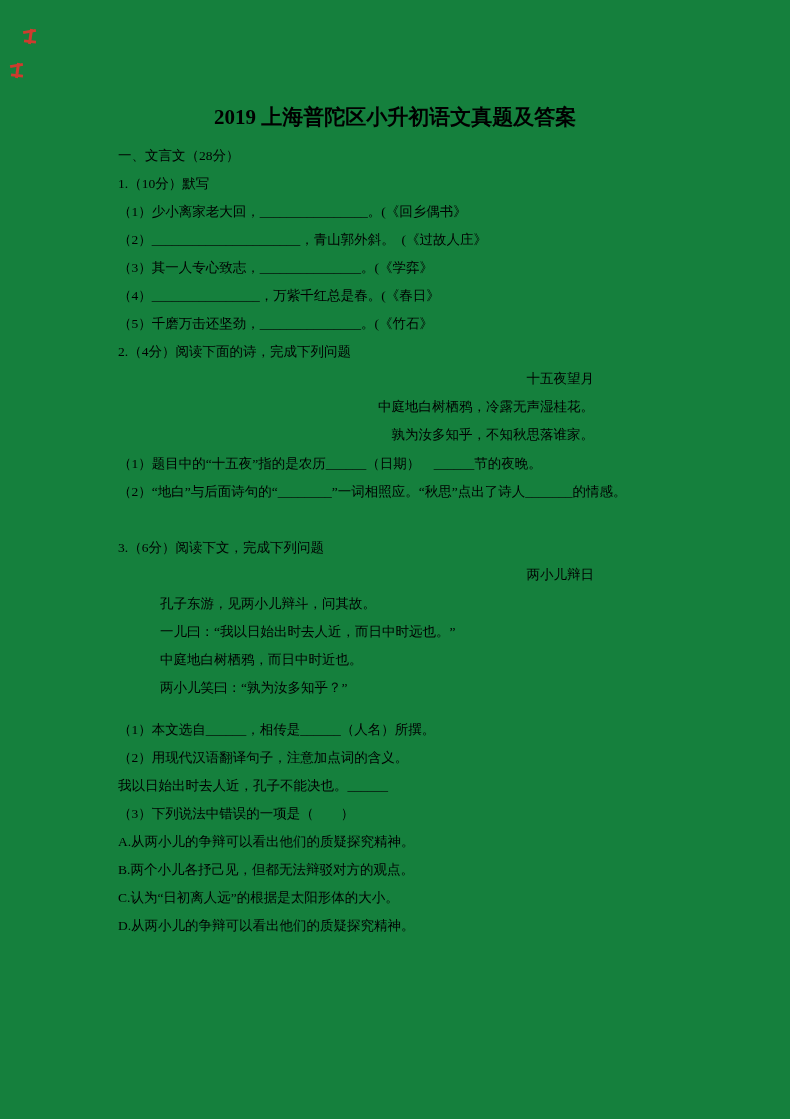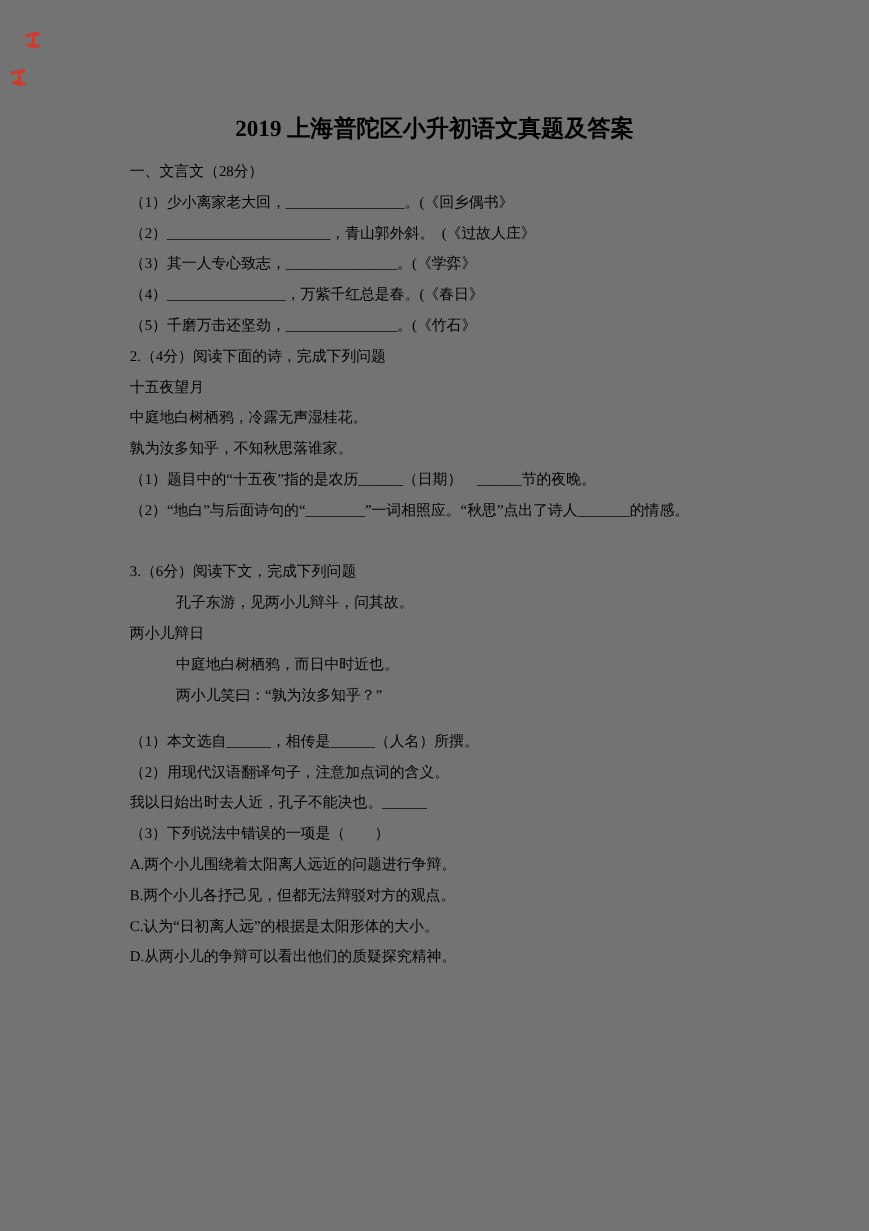--- a/index.html
+++ b/index.html
@@ -1,19 +1,19 @@
 <!DOCTYPE html>
 <html><head>
 <meta charset="utf-8">
 <style>
   html,body{margin:0;padding:0;background:#ffffff;}
   .page{
     position:relative;
     width:790px;height:1119px;
-    background:#737373;
+    background:#15803d;
     color:#000000;
     font-family:"Liberation Serif","DejaVu Serif",serif;
     font-size:13.5px;
     overflow:hidden;
   }
   .content{
     position:absolute;
     top:102px;left:118px;right:118px;
   }
   .doc-title{
@@ -23,21 +23,21 @@
     line-height:30px;
     height:30px;
     margin:0 0 10px 0;
     white-space:pre;
   }
   .line{
     height:28px;
     line-height:28px;
     white-space:pre;
   }
-  .c{ text-align:left; padding-right:78px; }
+  .c{ text-align:right; padding-right:78px;font-family:Liberation Mono, monospace; }
   .ind{ padding-left:42px; }
   .sp28{ height:28px; }
   .sp14{ height:14px; }
   
   .mark{ position:absolute; width:17px; height:19px; }
   .mark .s1{ position:absolute; left:1px; top:2px; width:13px; height:3px; background:#cf3b2e; transform:rotate(-10deg); }
   .mark .s2{ position:absolute; left:7px; top:1px; width:3px; height:15px; background:#cf3b2e; transform:rotate(8deg); }
   .mark .s3{ position:absolute; left:2px; top:12px; width:12px; height:3px; background:#cf3b2e; transform:rotate(6deg); }
   .m1{ left:22px; top:28px; }
   .m2{ left:9px;  top:62px; }
@@ -57,46 +57,48 @@
       <span class="s2"></span>
       <span class="s3"></span>
   </div>
 
   <div class="content">
 
     <div class="doc-title">2019 上海普陀区小升初语文真题及答案</div>
 
     <div class="line">一、文言文（28分）</div>
 
+    <div class="line">1.（10分）默写</div>
     <div class="line">（1）少小离家老大回，________________。(《回乡偶书》</div>
     <div class="line">（2）______________________，青山郭外斜。  (《过故人庄》</div>
     <div class="line">（3）其一人专心致志，_______________。(《学弈》</div>
     <div class="line">（4）________________，万紫千红总是春。(《春日》</div>
     <div class="line">（5）千磨万击还坚劲，_______________。(《竹石》</div>
 
     <div class="line">2.（4分）阅读下面的诗，完成下列问题</div>
     <div class="line c">十五夜望月</div>
     <div class="line c">中庭地白树栖鸦，冷露无声湿桂花。</div>
     <div class="line c">孰为汝多知乎，不知秋思落谁家。</div>
     <div class="line">（1）题目中的“十五夜”指的是农历______（日期）　______节的夜晚。</div>
     <div class="line">（2）“地白”与后面诗句的“________”一词相照应。“秋思”点出了诗人_______的情感。</div>
 
     <div class="sp28"></div>
 
     <div class="line">3.（6分）阅读下文，完成下列问题</div>
+    <div class="line c">两小儿辩日</div>
     <div class="line ind">孔子东游，见两小儿辩斗，问其故。</div>
-    <div class="line c">两小儿辩日</div>
+    <div class="line ind">一儿曰：“我以日始出时去人近，而日中时远也。”</div>
     <div class="line ind">中庭地白树栖鸦，而日中时近也。</div>
     <div class="line ind">两小儿笑曰：“孰为汝多知乎？”</div>
 
     <div class="sp14"></div>
 
     <div class="line">（1）本文选自______，相传是______（人名）所撰。</div>
     <div class="line">（2）用现代汉语翻译句子，注意加点词的含义。</div>
     <div class="line">我以日始出时去人近，孔子不能决也。______</div>
     <div class="line">（3）下列说法中错误的一项是（　　）</div>
-    <div class="line">A.两个小儿围绕着太阳离人远近的问题进行争辩。</div>
+    <div class="line">A.从两小儿的争辩可以看出他们的质疑探究精神。</div>
     <div class="line">B.两个小儿各抒己见，但都无法辩驳对方的观点。</div>
     <div class="line">C.认为“日初离人远”的根据是太阳形体的大小。</div>
     <div class="line">D.从两小儿的争辩可以看出他们的质疑探究精神。</div>
 
   </div>
 </div>
 
 </body></html>

